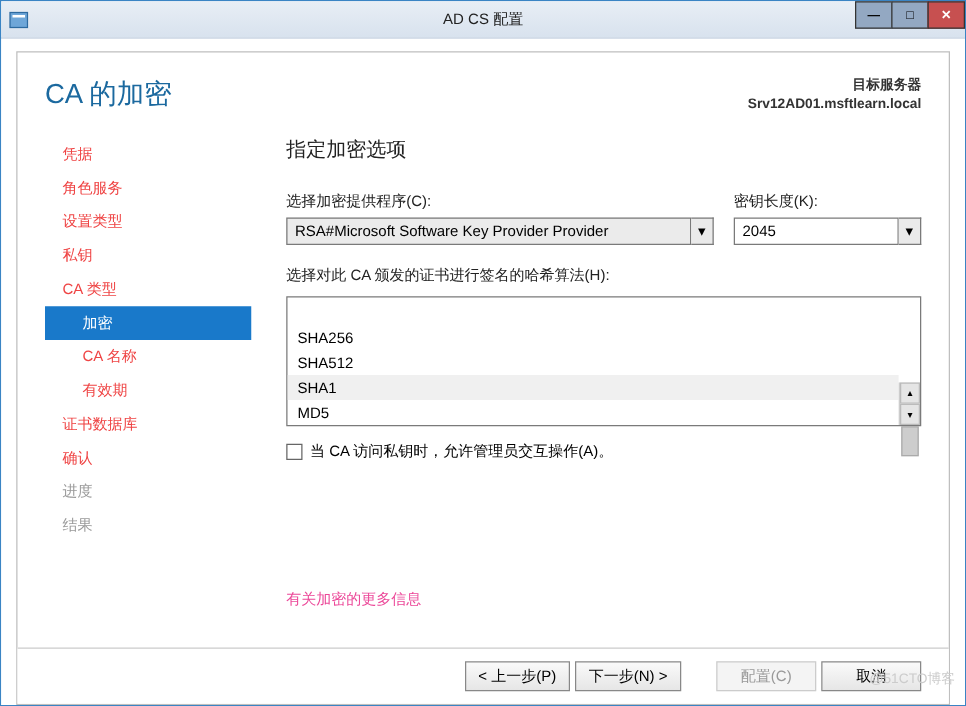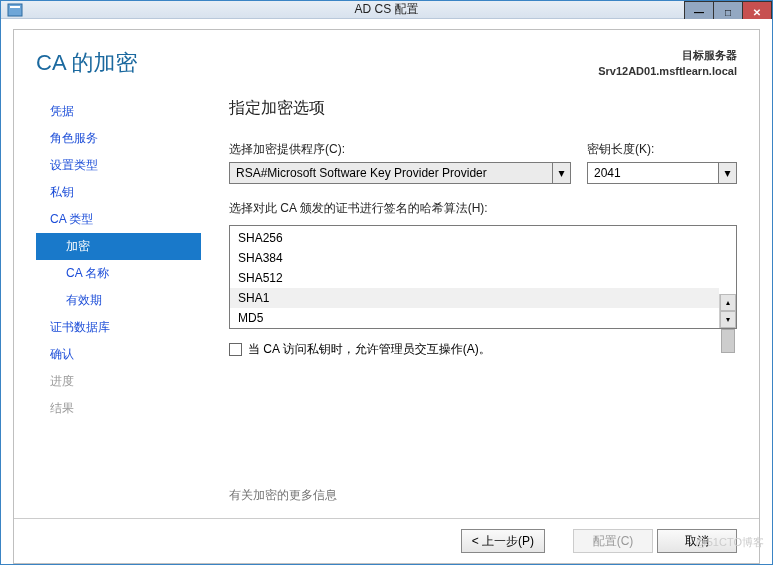--- a/index.html
+++ b/index.html
@@ -10,21 +10,21 @@
       width: 773px;
       height: 565px;
       border: 1px solid #3a84c4;
       display: flex;
       flex-direction: column;
       overflow: hidden;
     }
     .titlebar {
       background: linear-gradient(#e8eef5, #d8e2ee);
       border-bottom: 1px solid #b9c8da;
-      height: 18px;
+      height: 30px;
       display: flex;
       align-items: center;
       padding-left: 6px;
       position: relative;
     }
     .titlebar-icon {
       width: 16px; height: 16px;
       margin-right: 6px;
     }
     .titlebar-title {
@@ -92,21 +92,21 @@
       flex: 1;
       padding: 20px 22px 10px 22px;
       overflow: hidden;
     }
     .sidebar {
       width: 165px;
       flex-shrink: 0;
     }
     .sidebar-item {
       padding: 5px 0 5px 14px;
-      color: #1d4ed8;
+      color: #ef4444;
       font-size: 12px;
       cursor: pointer;
     }
     .sidebar-item.indent { padding-left: 30px; }
     .sidebar-item.active {
       background: #1979ca;
       color: #fff;
     }
     .sidebar-item.disabled { color: #999; }
     .form-area {
@@ -206,24 +206,24 @@
       align-items: center;
       gap: 6px;
       font-size: 12px;
     }
     .checkbox {
       width: 13px; height: 13px;
       border: 1px solid #666;
       background: #fff;
     }
     .more-link {
-      color: #737373;
+      color: #ec4899;
       font-size: 12px;
       margin-top: auto;
-      margin-bottom: 4px;
+      margin-bottom: 20px;
       cursor: pointer;
     }
     .button-bar {
       border-top: 1px solid #ccc;
       padding: 10px 22px;
       display: flex;
       justify-content: flex-end;
       gap: 4px;
       background: #fff;
     }
@@ -306,31 +306,30 @@
           <div class="form-col csp">
             <div class="form-label">选择加密提供程序(C):</div>
             <div class="select-wrap">
               <div class="select-box">RSA#Microsoft Software Key Provider Provider</div>
               <div class="select-arrow">▾</div>
             </div>
           </div>
           <div class="form-col keylen">
             <div class="form-label">密钥长度(K):</div>
             <div class="select-wrap">
-              <div class="select-box white">2041</div>
+              <div class="select-box white">2045</div>
               <div class="select-arrow">▾</div>
             </div>
           </div>
         </div>
 
         <div class="form-label">选择对此 CA 颁发的证书进行签名的哈希算法(H):</div>
         <div class="listbox-wrap" style="margin-top:4px;">
           <div class="listbox" id="hashlist">
               <div class="listbox-item">SHA256</div>
-              <div class="listbox-item">SHA384</div>
               <div class="listbox-item">SHA512</div>
               <div class="listbox-item selected">SHA1</div>
               <div class="listbox-item">MD5</div>
             </div>
           <div class="scrollbar">
             <div class="scroll-btn">▴</div>
             <div class="scroll-track">
               <div class="scroll-thumb"></div>
             </div>
             <div class="scroll-btn">▾</div>
@@ -341,20 +340,21 @@
           <div class="checkbox"></div>
           <span>当 CA 访问私钥时，允许管理员交互操作(A)。</span>
         </div>
 
         <div class="more-link">有关加密的更多信息</div>
       </div>
     </div>
 
     <div class="button-bar">
       <div class="btn">&lt; 上一步(P)</div>
+      <div class="btn">下一步(N) &gt;</div>
       <div class="spacer"></div>
       <div class="btn disabled">配置(C)</div>
       <div class="btn">取消</div>
     </div>
 
   </div>
   <div class="watermark">@51CTO博客</div>
 </div>
 
 </body></html>

